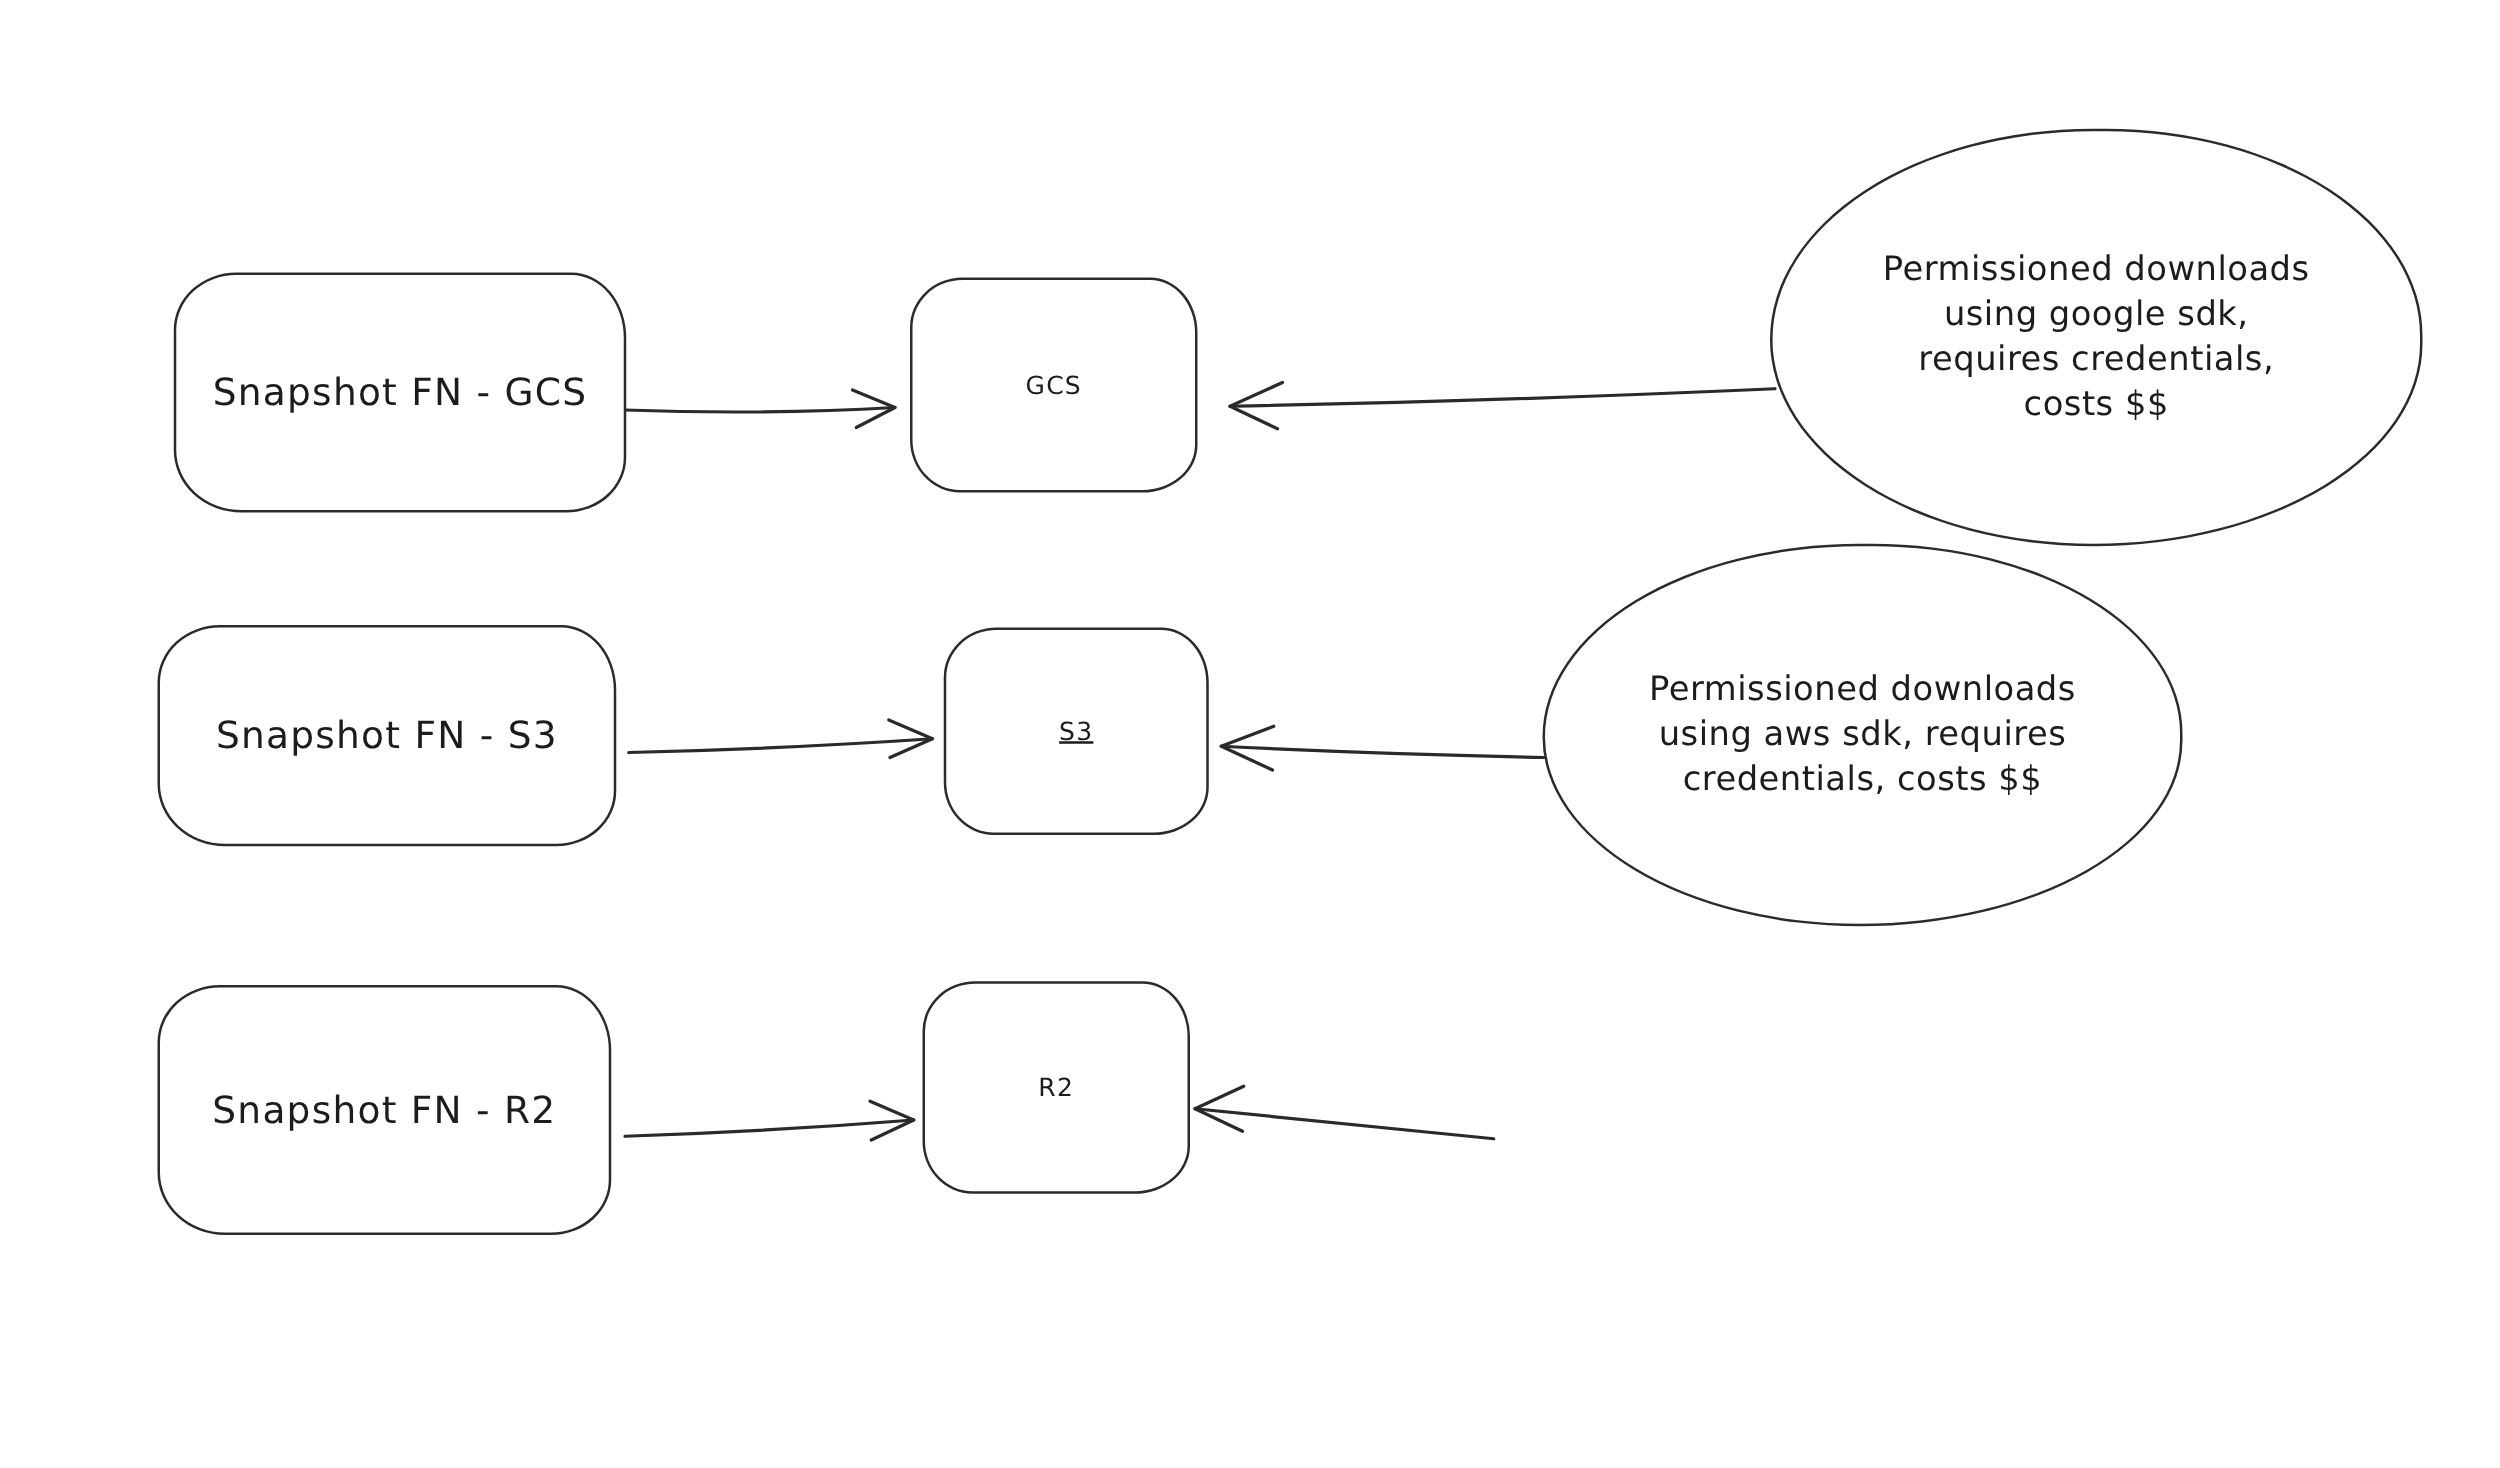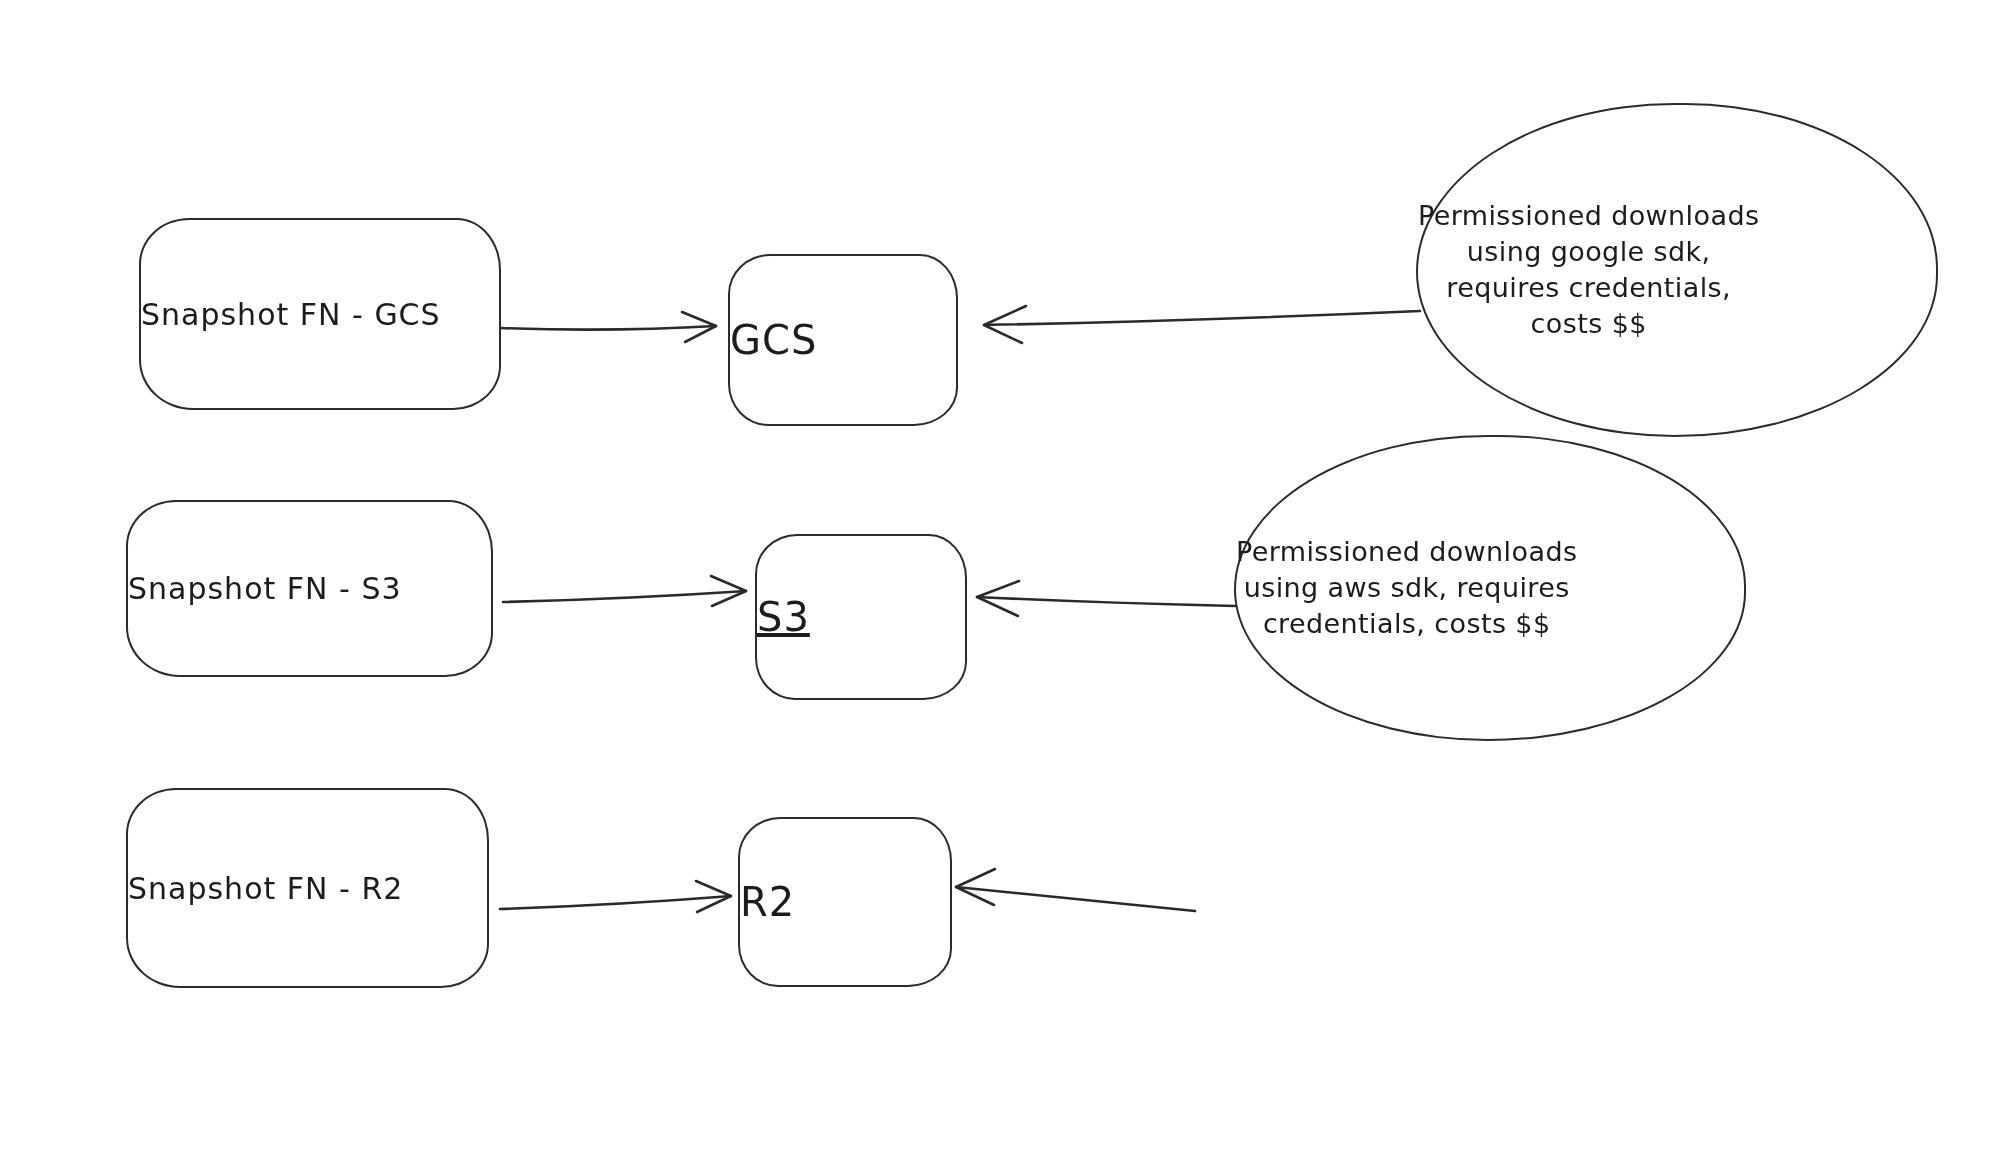--- a/index.html
+++ b/index.html
@@ -14,36 +14,35 @@
     background: #ffffff;
     overflow: hidden;
     font-family: "DejaVu Sans", "Liberation Sans", sans-serif;
     color: #1c1c1c;
   }
   .node {
     position: absolute;
     box-sizing: border-box;
     display: flex;
     align-items: center;
-    justify-content: flex-start;
+    justify-content: center;
     text-align: center;
     border: 2.5px solid #2b2b2b;
     background: #ffffff;
   }
   
   .rect-large {
     border-radius: 50px 44px 48px 54px / 46px 52px 44px 50px;
     font-size: 30px;
     letter-spacing: 1px;
   }
   .rect-small {
     border-radius: 42px 38px 44px 40px / 40px 44px 38px 42px;
-    font-size: 40px;
+    font-size: 20px;
     letter-spacing: 1px;
-    margin-top: 32px;
   }
   .ellipse {
     border-radius: 50% 49% 51% 50% / 51% 50% 49% 50%;
     font-size: 27px;
   }
   .note-text {
     white-space: pre-line;
     line-height: 1.33;
     letter-spacing: 0.4px;
     text-align: center;

